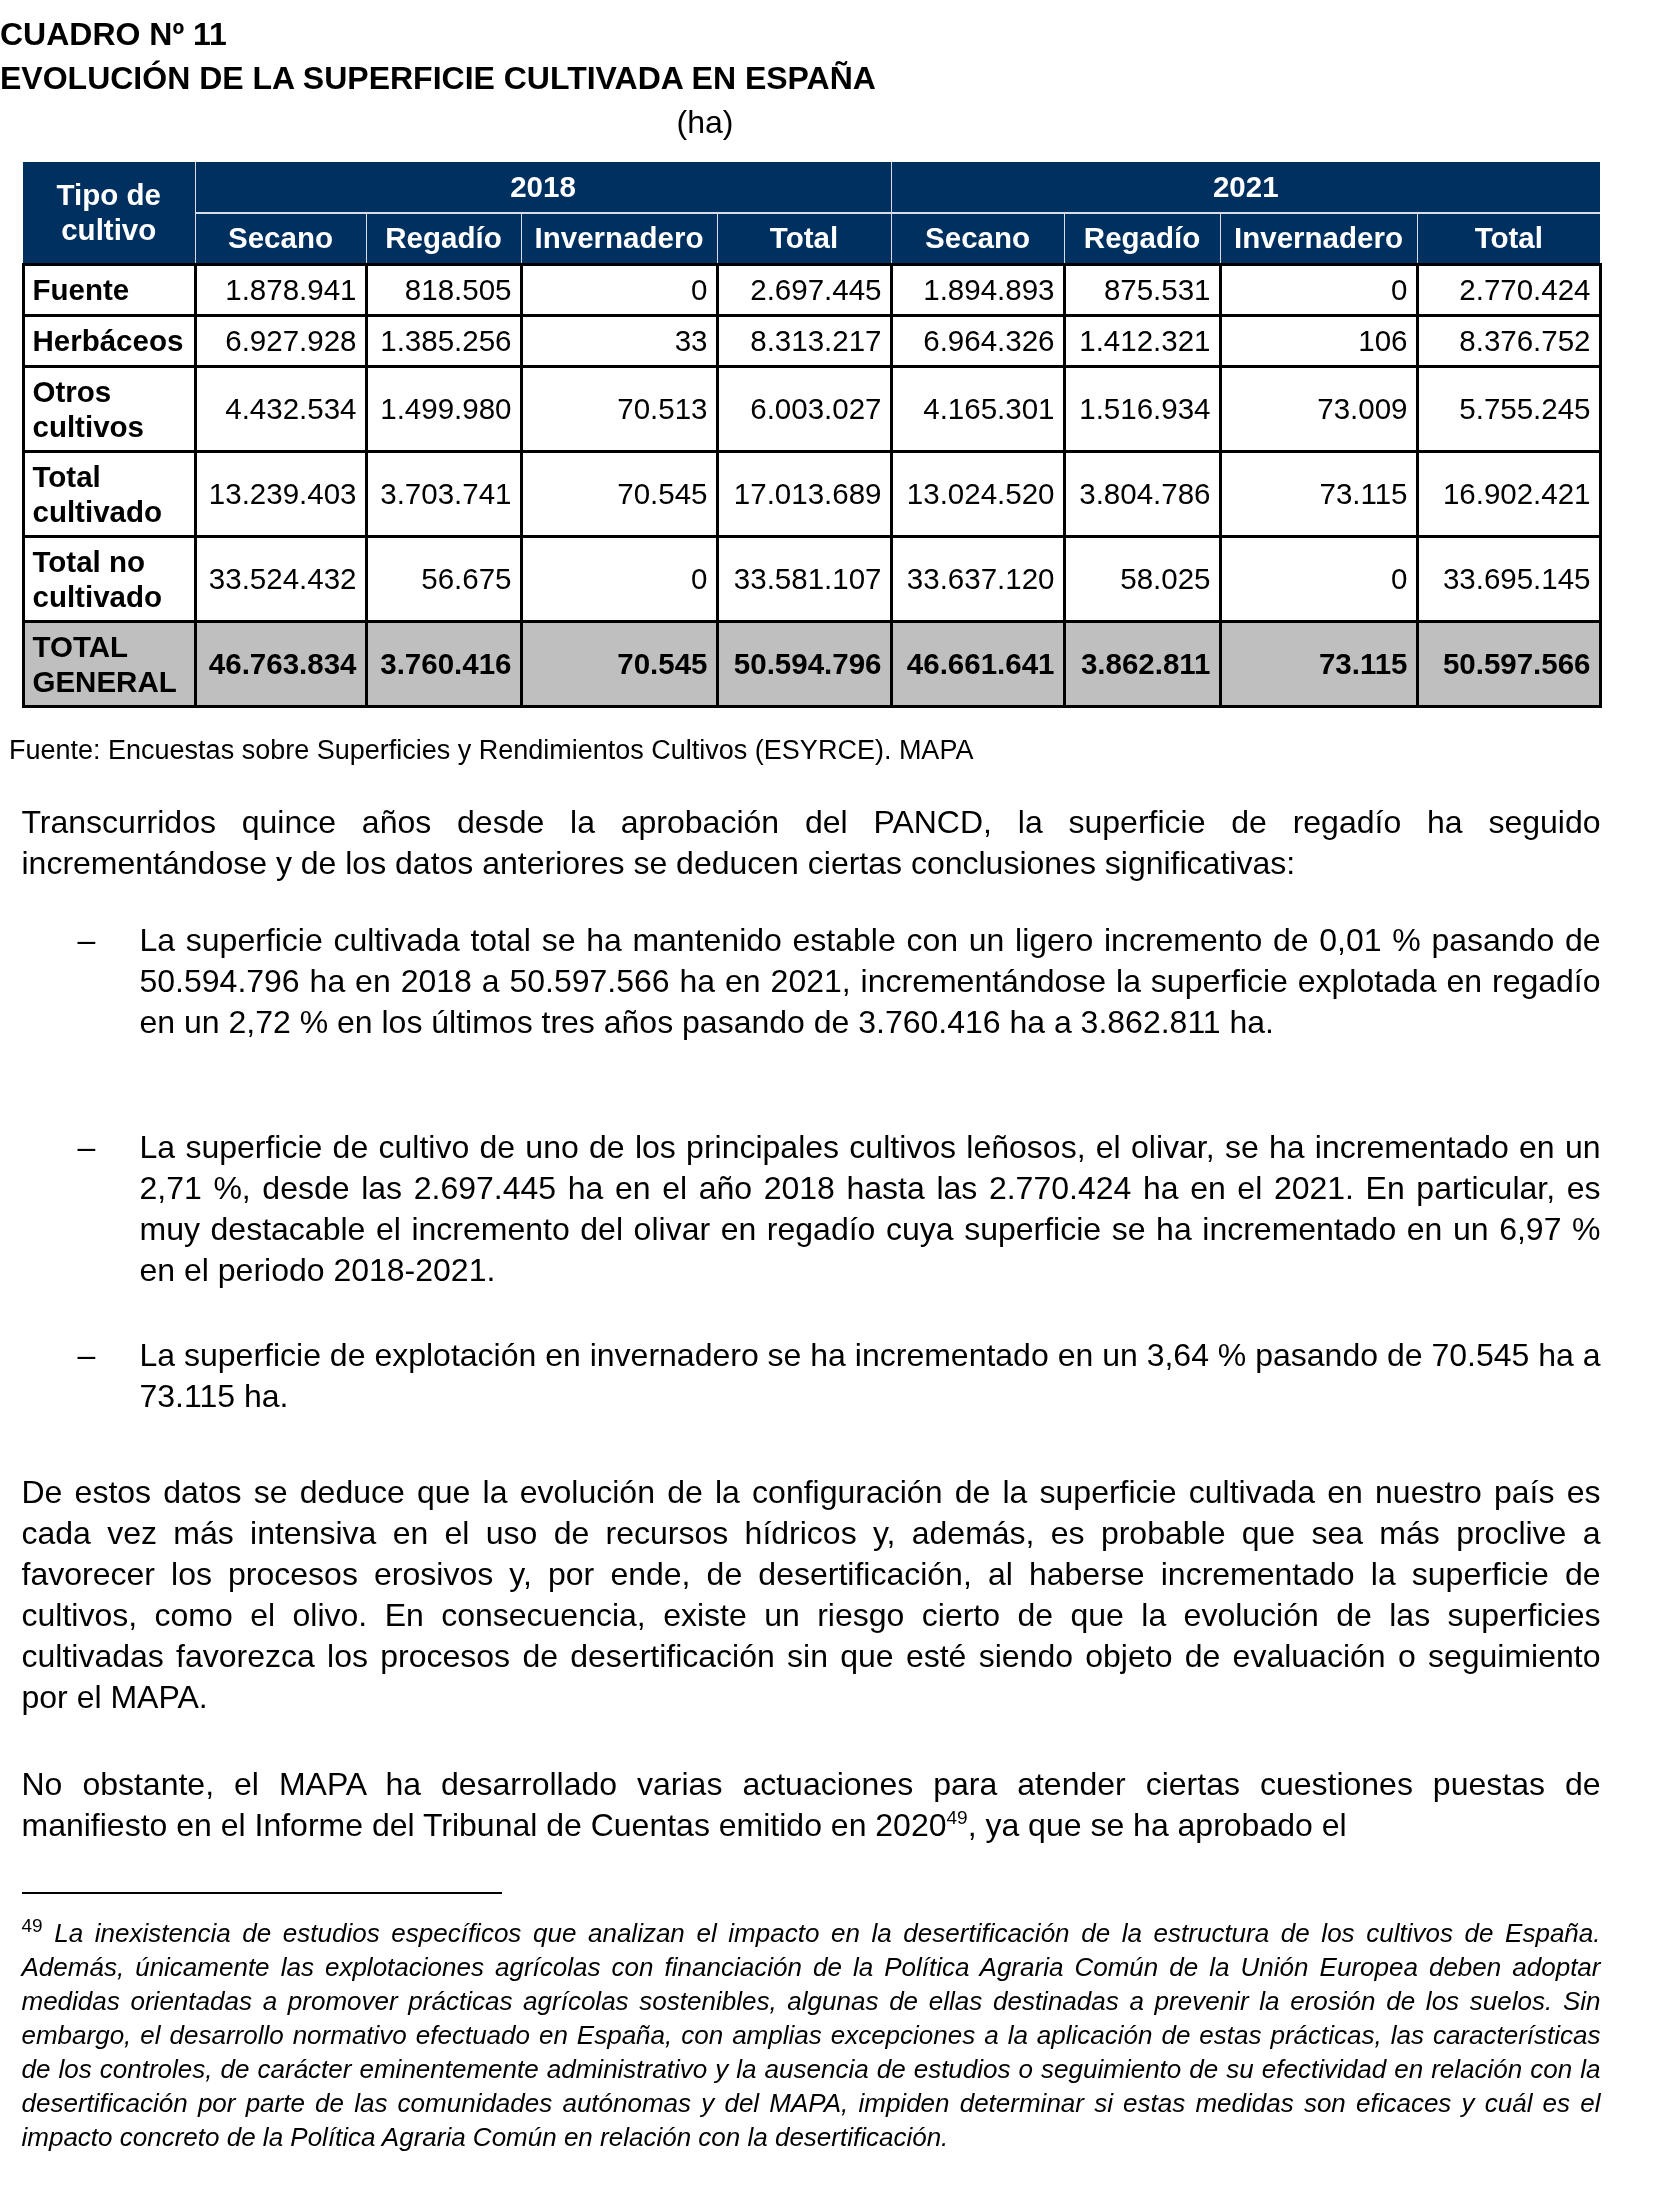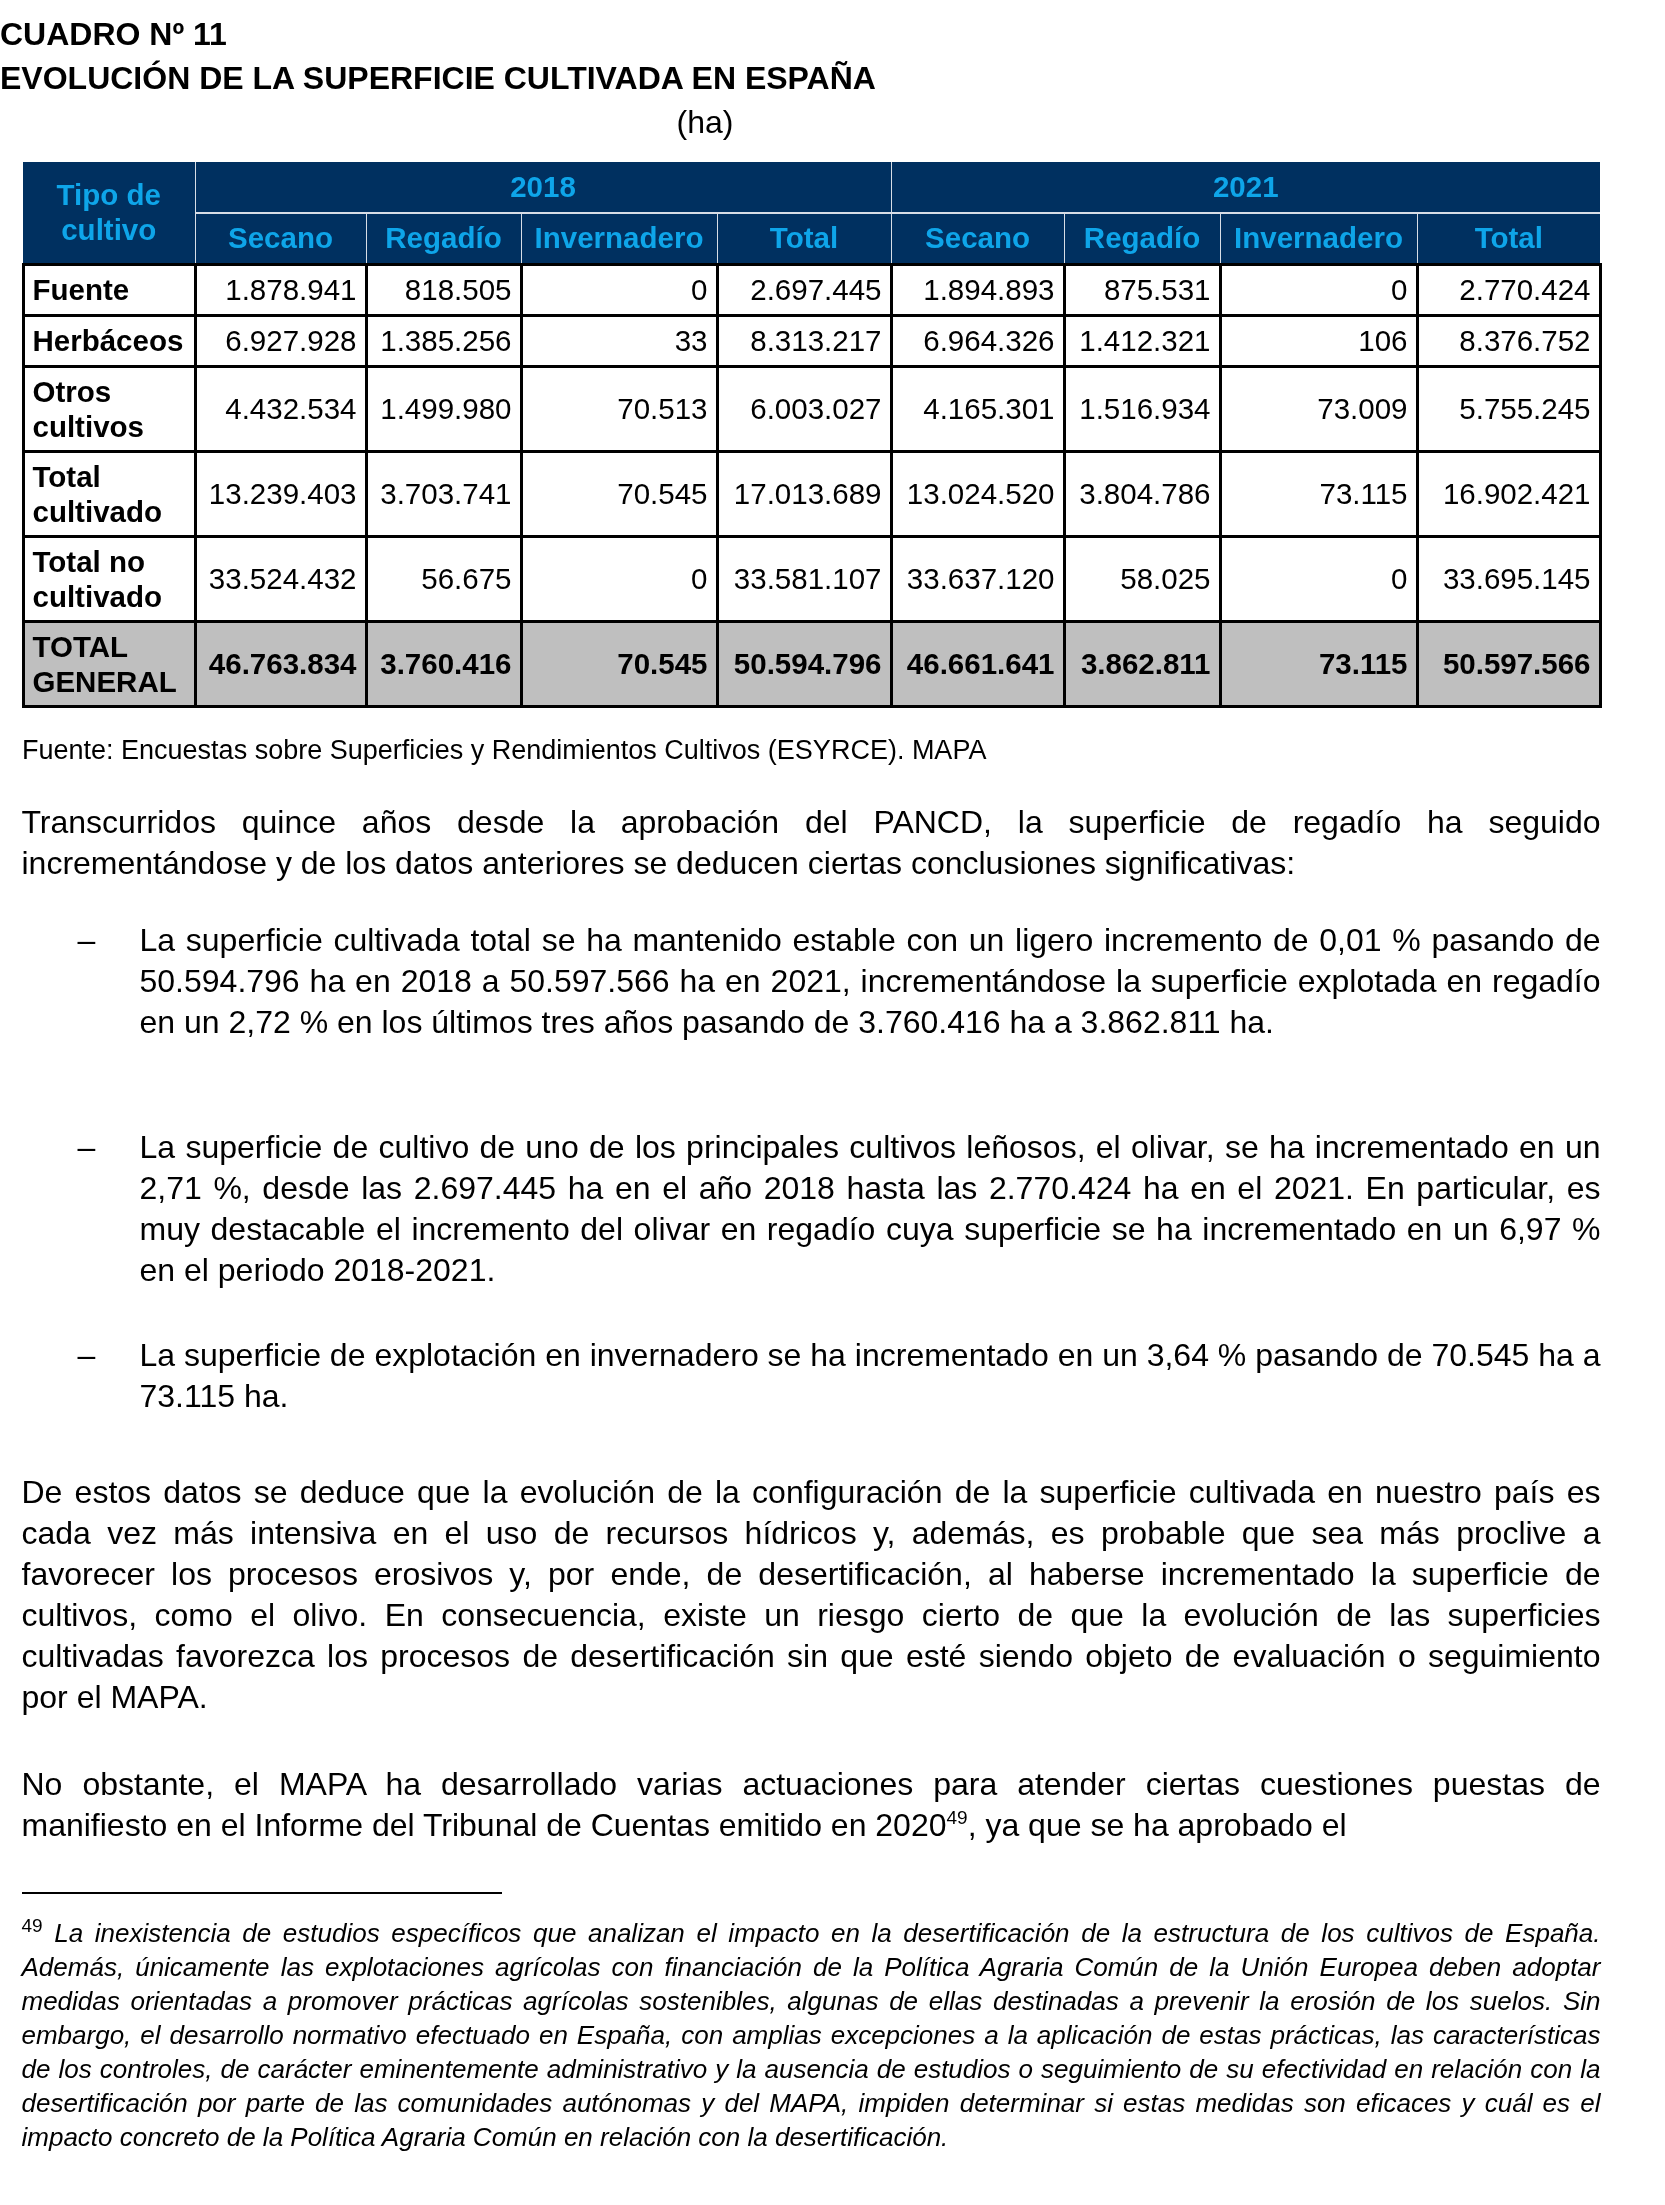--- a/index.html
+++ b/index.html
@@ -1,27 +1,27 @@
 <!DOCTYPE html>
 <html style="font-size:12.8px"><head>
 <meta charset="utf-8">
 <style>
   html, body { margin: 0; padding: 0; background: #ffffff; }
   body { width: 1666px; height: 2205px; position: relative; overflow: hidden;
          font-family: "Liberation Sans", sans-serif; color: #000; }
   .title { position: absolute; left: 0; width: 1547px; text-align: left; font-weight: bold; font-size: 32px; line-height: 40px; }
   .subtitle { position: absolute; left: 0; width: 1410px; text-align: center; font-size: 32px; line-height: 40px; }
   table.data { position: absolute; left: 21.5px; top: 162px; width: 1578px; border-collapse: collapse; table-layout: fixed; }
-  table.data th { background: #003060; color: #0ea5e9; font-weight: bold; font-size: 29.5px; text-align: center;
+  table.data th { background: #003060; color: #ffffff; font-weight: bold; font-size: 29.5px; text-align: center;
                   border-left: 1.6px solid #d7dde6; border-bottom: 2.4px solid #d7dde6; padding: 0; }
   table.data th.first { border-left: none; }
   table.data td { border: 3.2px solid #000; font-size: 29.5px; text-align: right; padding: 0 8px 0 4.8px; vertical-align: middle; white-space: nowrap; }
   table.data td.label { text-align: left; font-weight: bold; line-height: 35px; padding-left: 8px; white-space: normal; }
   table.data tr.grand td { background: #bfbfbf; font-weight: bold; }
-  .source { position: absolute; left: 22px; top: 733px; font-size: 27px; line-height: 35px; }
+  .source { position: absolute; left: 9px; top: 733px; font-size: 27px; line-height: 35px; }
   .para { position: absolute; left: 21.5px; width: 1579px; font-size: 32px; line-height: 41px; text-align: justify; margin-top: 8px; }
   .bullet { position: absolute; left: 21.5px; width: 1579px; font-size: 32px; line-height: 41px; }
   .bullet .dash { position: absolute; left: 56px; top: 0; }
   .bullet .btext { position: absolute; left: 118px; width: 1461px; text-align: justify; }
   .fn-rule { position: absolute; left: 21.5px; top: 1892px; width: 480px; height: 2.4px; background: #000; }
   .footnote { position: absolute; left: 21.5px; top: 1916px; width: 1579px; font-size: 26px; line-height: 34px; font-style: italic; text-align: justify; }
   .footnote sup, .para sup { font-style: normal; font-size: 19px; line-height: 0; }
 </style>
 </head>
 <body>

